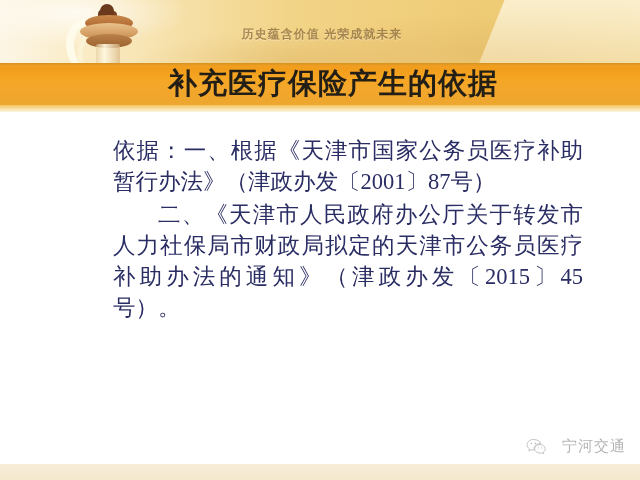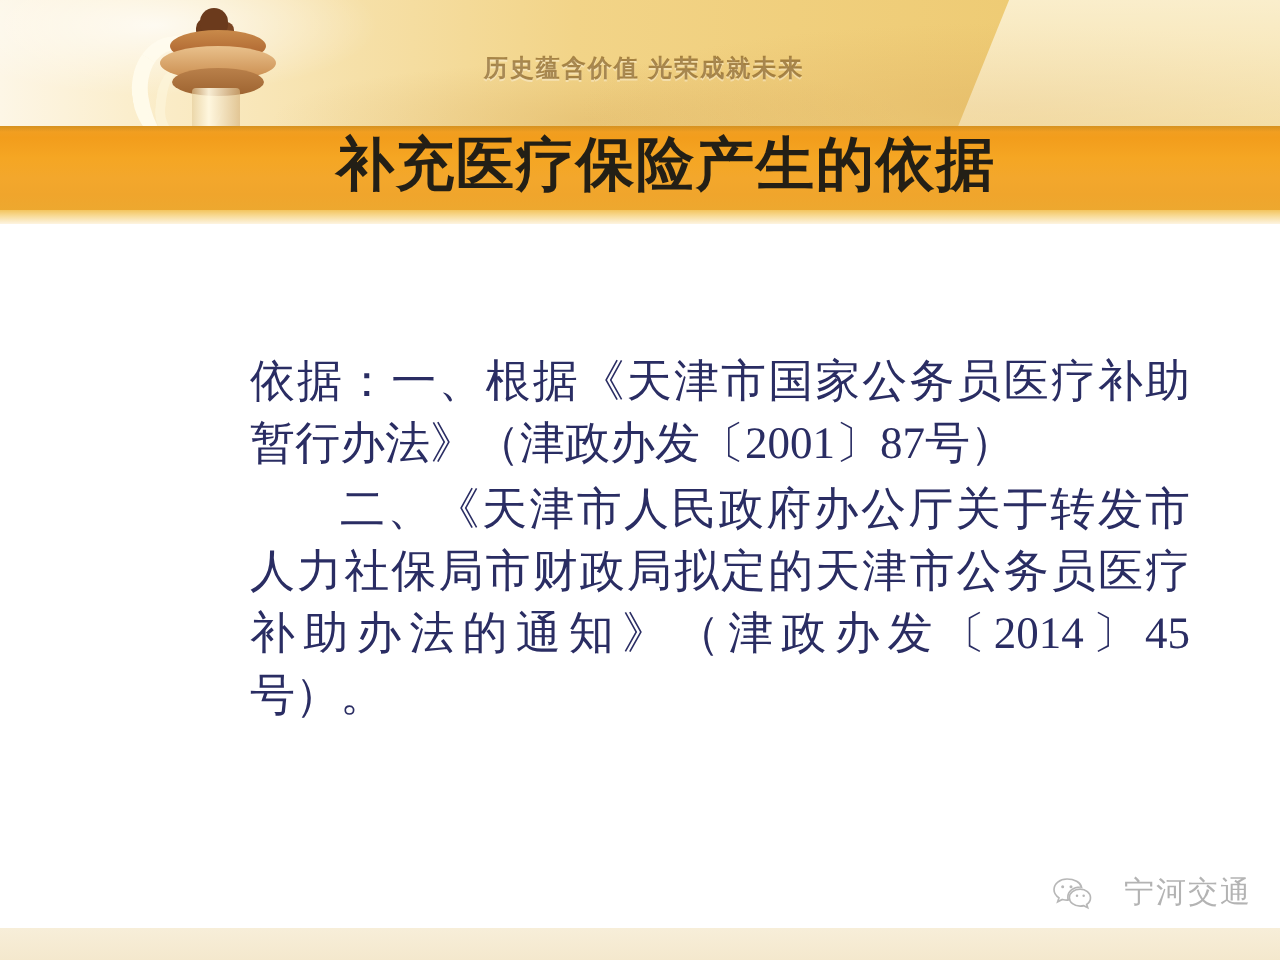--- a/index.html
+++ b/index.html
@@ -170,23 +170,22 @@
   
   .body-area {
     position: absolute;
     left: 0; top: 112px;
     width: 640px; height: 340px;
     background: #ffffff;
   }
 
   .content {
     position: absolute;
-    left: 125px; top: 23px;
+    left: 113px; top: 23px;
     width: 470px;
-    margin-top: 40px;
   }
 
   .para {
     font-family: "Liberation Serif", "DejaVu Serif", serif;
     font-size: 22.5px;
     line-height: 31px;
     color: #2a2d63;
     text-align: justify;
     letter-spacing: 0px;
     margin-bottom: 2px;
@@ -244,21 +243,21 @@
     <div class="banner-band-top-line"></div>
 
     <div class="banner-title">补充医疗保险产生的依据</div>
 
     <div class="banner-bottom-edge"></div>
   </div>
 
   <div class="body-area">
     <div class="content">
       <p class="para">依据：一、根据《天津市国家公务员医疗补助暂行办法》（津政办发〔2001〕87号）</p>
-      <p class="para indent">二、《天津市人民政府办公厅关于转发市人力社保局市财政局拟定的天津市公务员医疗补助办法的通知》（津政办发〔2014〕45号）。</p>
+      <p class="para indent">二、《天津市人民政府办公厅关于转发市人力社保局市财政局拟定的天津市公务员医疗补助办法的通知》（津政办发〔2015〕45号）。</p>
     </div>
   </div>
 
   <div class="watermark">
     <svg class="wm-icon" viewBox="0 0 24 20">
       <path d="M9 1.6C4.7 1.6 1.2 4.4 1.2 7.9c0 2 1.2 3.8 3 5l-.8 2.4 2.8-1.4c.9.2 1.8.4 2.8.4.3 0 .5 0 .8-.1-.2-.5-.3-1.1-.3-1.7 0-3.4 3.3-6.1 7.4-6.1.3 0 .5 0 .8.1C17.1 3.7 13.4 1.6 9 1.6z" fill="none" stroke="#555" stroke-width="1"></path>
       <circle cx="6.4" cy="6.3" r="0.9" fill="#555"></circle>
       <circle cx="11.4" cy="6.3" r="0.9" fill="#555"></circle>
       <path d="M16.9 7.7c-3.6 0-6.5 2.3-6.5 5.1 0 2.8 2.9 5.1 6.5 5.1.8 0 1.5-.1 2.2-.3l2.3 1.2-.6-2c1.4-.9 2.3-2.4 2.3-4 0-2.8-2.9-5.1-6.2-5.1z" fill="none" stroke="#555" stroke-width="1"></path>
       <circle cx="15" cy="11.6" r="0.75" fill="#555"></circle>

